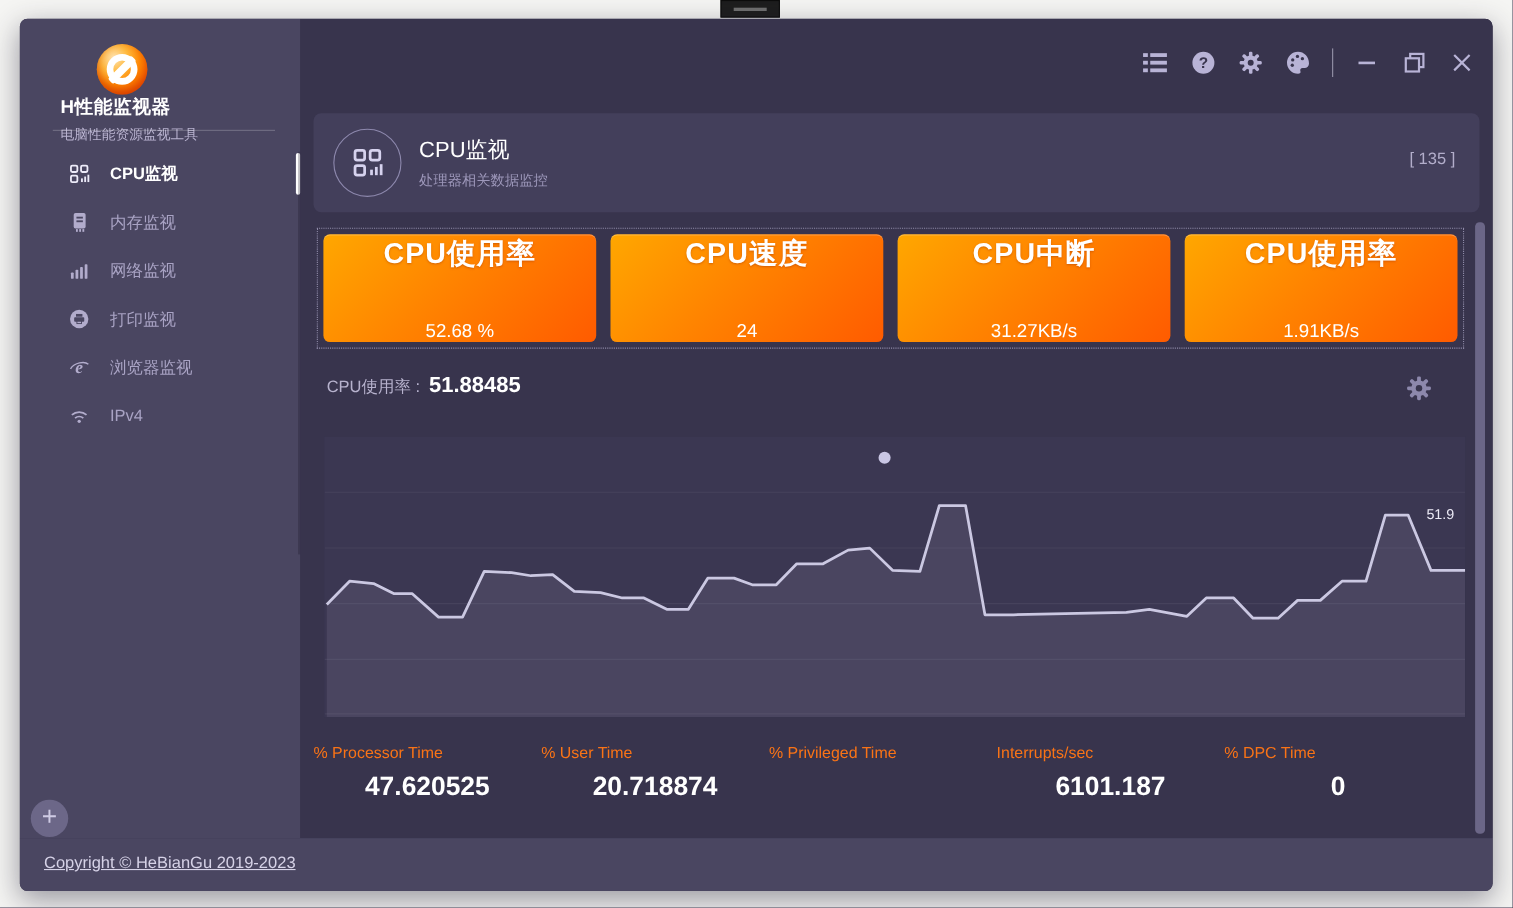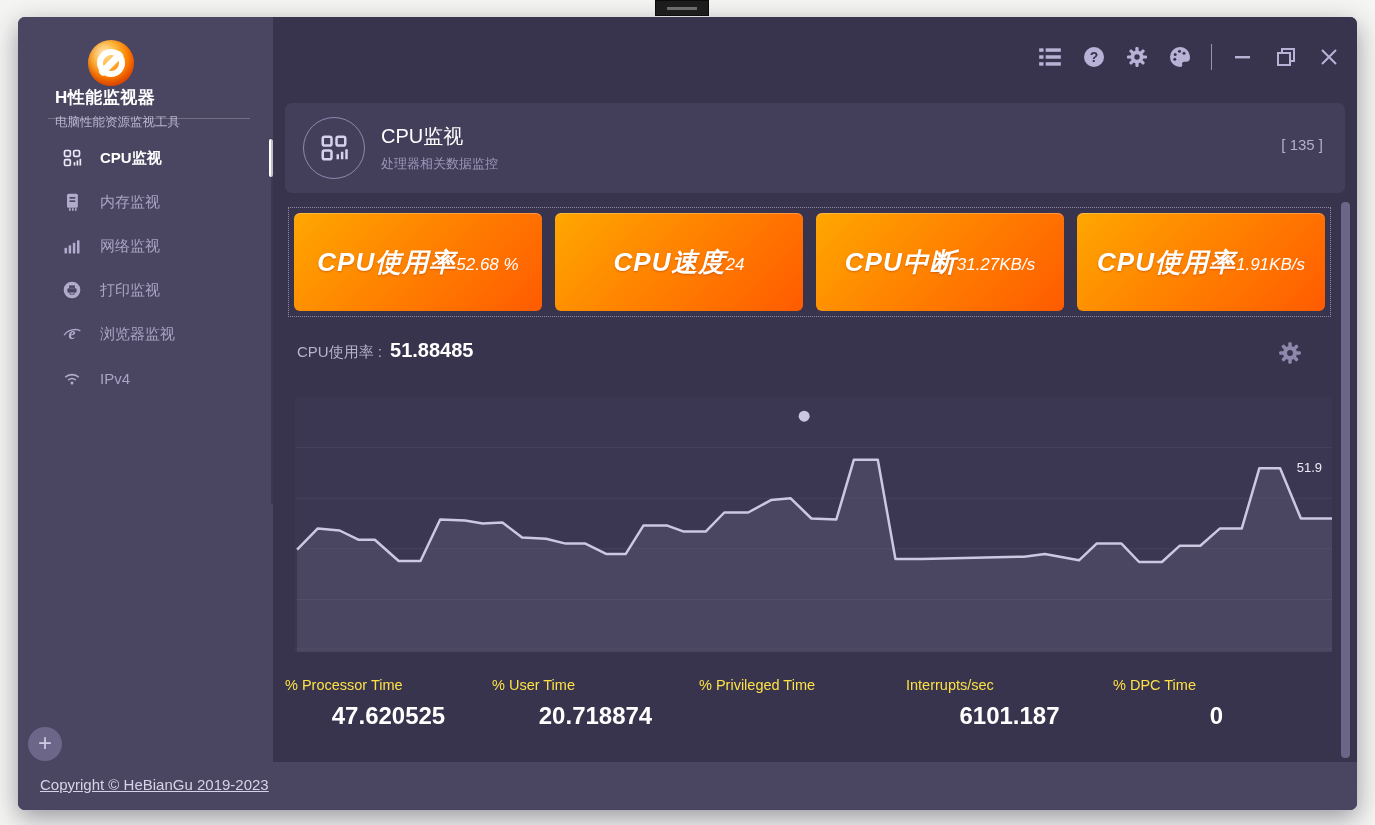--- a/index.html
+++ b/index.html
@@ -64,36 +64,36 @@
   .hc-circle{ position:absolute; left:18px; top:14px; width:62px; height:62px; border-radius:50%;
     border:1.5px solid #8d88ad; color:#d6d2ee; display:flex; align-items:center; justify-content:center;}
   .hc-title{ position:absolute; left:96px; top:20px; color:#fff; font-size:20px; }
   .hc-sub{ position:absolute; left:96px; top:52px; color:#9d97ba; font-size:13px; }
   .hc-badge{ position:absolute; right:22px; top:33px; color:#b3aecb; font-size:15px; }
 
   .cards-strip{ position:absolute; left:15px; top:190px; width:1043px; height:110px;
     border:1px dotted #8f8aa8; display:flex; gap:13px; padding:5px; }
   .ocard{ flex:1 1 0; border-radius:6px; cursor:pointer;
     background:linear-gradient(135deg,#ffa700 0%,#ff8400 45%,#ff5b00 100%);
-    display:flex; flex-direction:row; align-items:center; justify-content:center;
-    box-shadow:inset 0 1px 0 rgba(255,255,255,.25);font-style:italic;}
+    display:flex; flex-direction:column; align-items:center; justify-content:space-between;
+    box-shadow:inset 0 1px 0 rgba(255,255,255,.25);}
   .ocard .oc-title{ color:#fff; font-size:26px; font-weight:bold; letter-spacing:1px;
     text-shadow:0 1px 2px rgba(160,50,0,.45); }
   .ocard .oc-value{ color:#fff; font-size:17px; margin-top:6px; }
 
   .current-row{ position:absolute; left:24px; top:322px; display:flex; align-items:baseline; }
   .cur-label{ color:#b7b2cd; font-size:15px; }
   .cur-value{ color:#fff; font-size:20px; font-weight:bold; margin-left:8px; }
   .chart-gear{ position:absolute; right:54px; top:323px; color:#8d88ac; cursor:pointer; }
 
   .chart{ position:absolute; left:22px; top:380px; width:1037px; height:255px; background:#3b3752; }
 
   .stats-row{ position:absolute; left:12px; top:660px; width:1047px; display:flex; }
   .stat{ width:207px; }
-  .stat .st-label{ color:#fde047; font-size:14.5px; }
+  .stat .st-label{ color:#f97316; font-size:14.5px; }
   .stat .st-value{ color:#fff; font-size:24px; font-weight:600; margin-top:9px;text-align:center; }
 
   .main-scrollbar{ position:absolute; right:7px; top:185px; width:9px; height:556px;
     background:#6b6687; border-radius:4px; cursor:pointer; }
 
   svg{ display:block; }
 </style>
 </head>
 <body>
 

